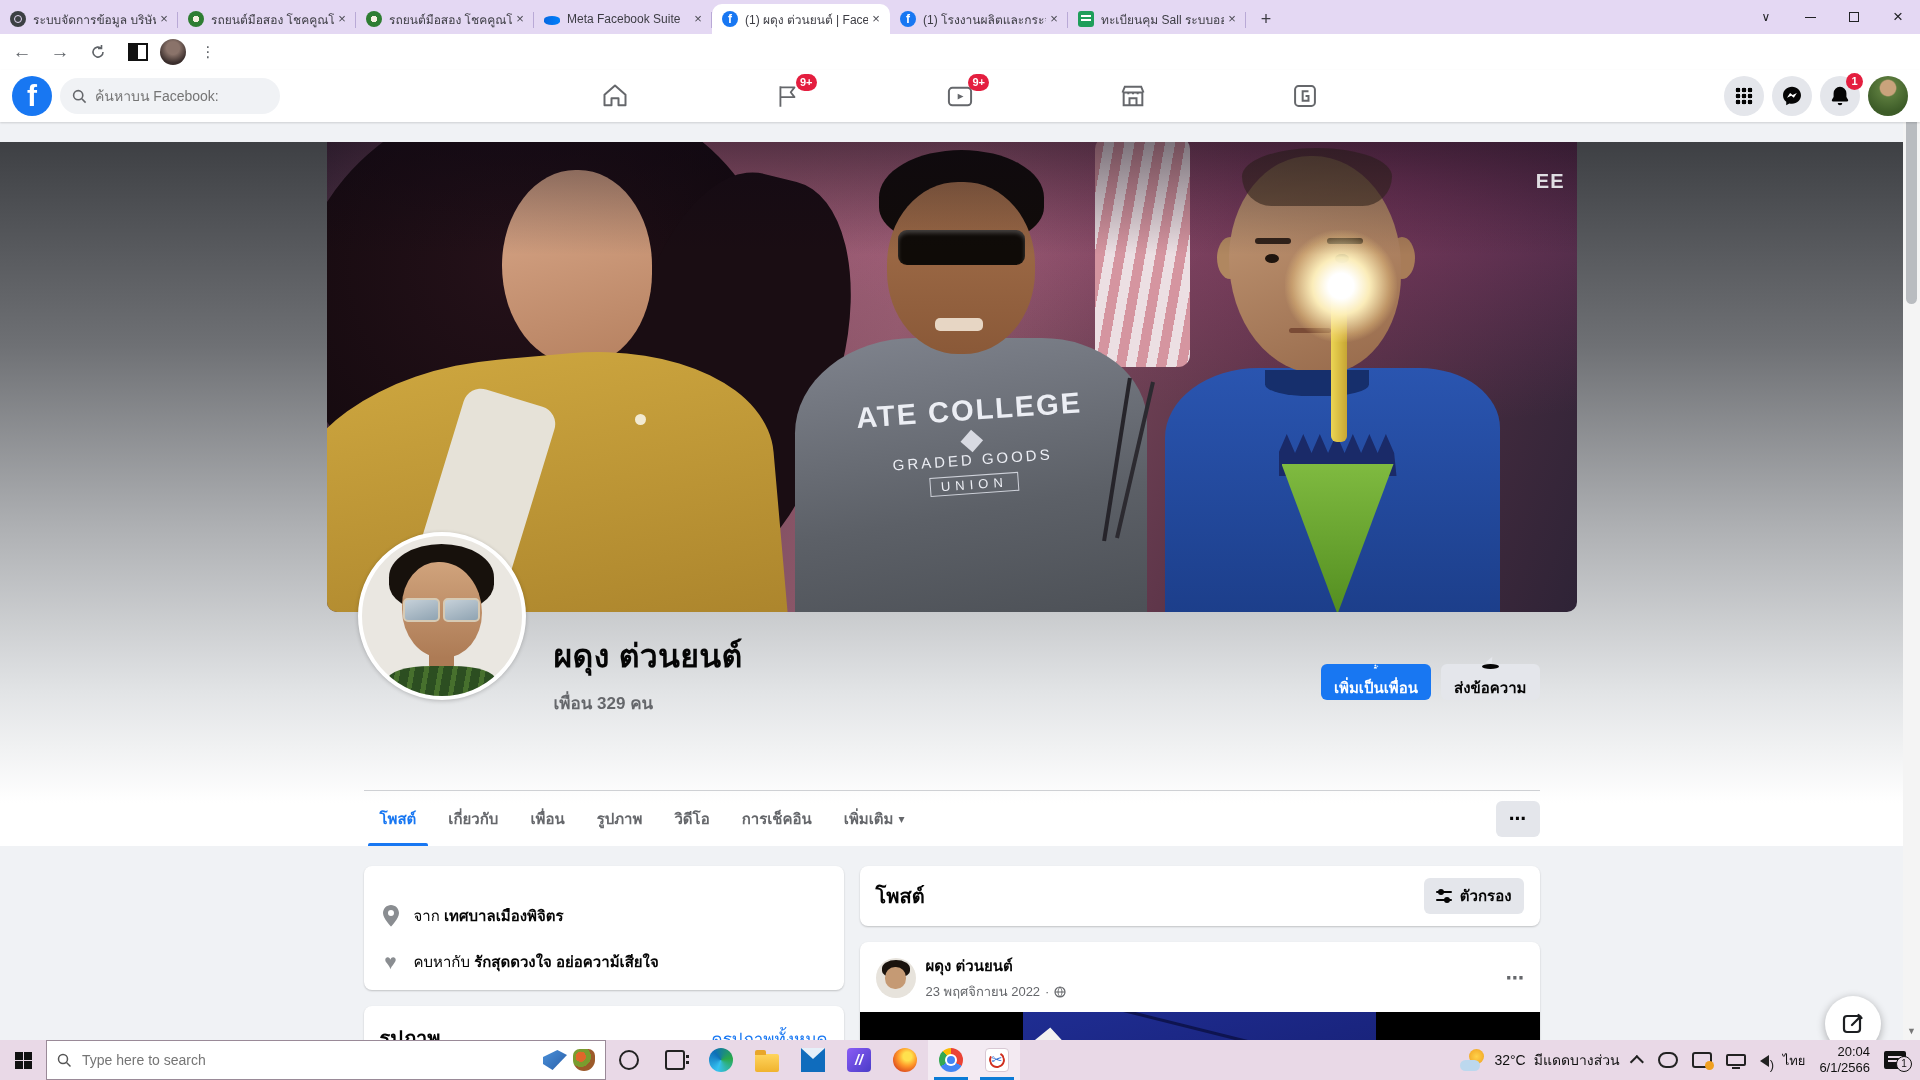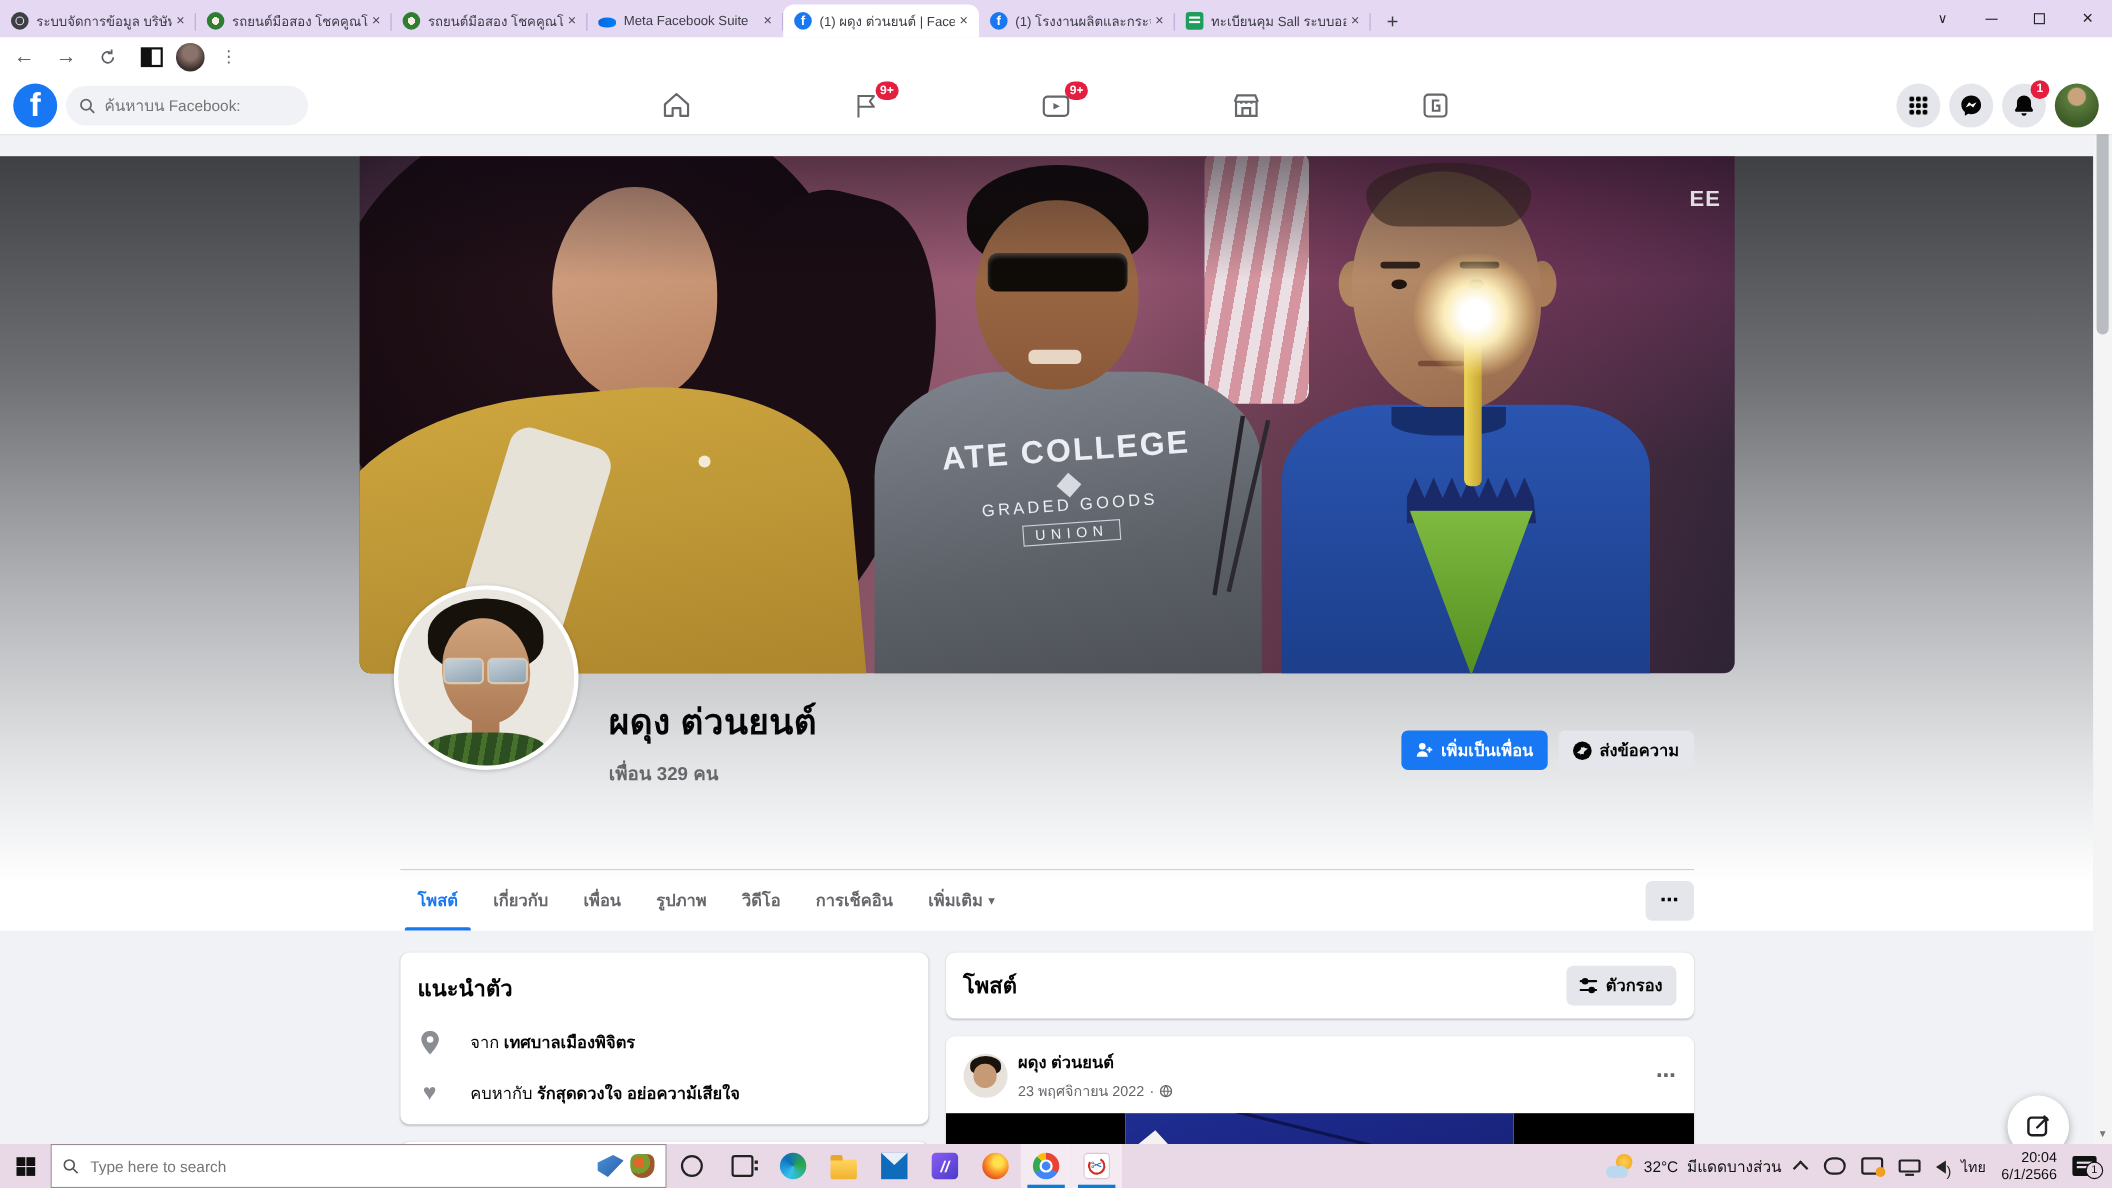--- a/index.html
+++ b/index.html
@@ -120,21 +120,21 @@
   .pf-hair { left:17%; top:5%; width:66%; height:42%; background:#17110c; border-radius:50% 50% 40% 40%; }
   .pf-face { left:25%; top:16%; width:50%; height:60%; background:linear-gradient(#d0a37c,#ad7b55); border-radius:46% 54% 48% 52%; }
   .pf-glass { left:26%; top:39%; width:48%; height:15%; display:flex; gap:3px; }
   .pf-lens { flex:1; background:linear-gradient(160deg,#c6d1d9,#8fa3b2); border:2px solid #d6cab4; border-radius:5px; }
   .pf-neck { left:42%; top:71%; width:16%; height:14%; background:#ad7b55; }
   .pf-shirt { left:16%; bottom:-3%; width:68%; height:22%; background:repeating-linear-gradient(100deg,#2c4e21 0 9px,#47702d 9px 14px); border-radius:40% 40% 0 0; }
   .nameblk { position:absolute; left:190px; top:18px; }
   .pname { font-size:32px; font-weight:bold; color:#050505; letter-spacing:.3px; }
   .pfriends { margin-top:8px; font-size:17px; font-weight:bold; color:#65676b; }
   .actions { position:absolute; right:0; top:52px; display:flex; gap:10px; }
-  .btn { height:36px; border-radius:6px; display:flex; align-items:center; gap:7px; padding:0 13px; font-size:15px; font-weight:bold; }
+  .btn { height:36px; border-radius:6px; display:flex; align-items:center; gap:7px; padding:0 13px; font-size:15px; font-weight:bold;flex-direction:column; }
   .btn-primary { background:#1877f2; color:#fff; }
   .btn-gray { background:#e4e6eb; color:#050505; }
   .msgr-glyph { width:17px; height:17px; border-radius:50%; background:#050505; position:relative; }
   .msgr-glyph::before { content:""; position:absolute; left:4px; top:5px; border-left:5px solid transparent; border-right:4px solid transparent; border-bottom:5px solid #e4e6eb; transform:rotate(-40deg); }
   .msgr-glyph::after { content:""; position:absolute; right:4px; bottom:5px; border-left:4px solid transparent; border-right:5px solid transparent; border-top:5px solid #e4e6eb; transform:rotate(-40deg); }
   .navrow-wrap { border-top:1px solid #ced0d4; width:1176px; margin:0 auto; }
   .navrow { display:flex; align-items:center; height:55px; }
   .ptab { height:55px; display:flex; align-items:center; padding:0 16px; font-size:15px; font-weight:bold; color:#65676b; position:relative; }
   .ptab.active { color:#1877f2; }
   .ptab.active::after { content:""; position:absolute; left:4px; right:4px; bottom:0; height:3px; background:#1877f2; border-radius:2px 2px 0 0; }
@@ -143,21 +143,21 @@
   .moredots::before { content:"⋯"; font-weight:bold; }
 
   
   .grey { background:#f0f2f5; padding-top:20px; min-height:400px; }
   .cols { width:1176px; margin:0 auto; display:flex; gap:16px; align-items:flex-start; }
   .lcol { width:480px; flex:none; }
   .rcol { flex:1; }
   .card { background:#fff; border-radius:8px; box-shadow:0 1px 2px rgba(0,0,0,.2); }
   .intro { padding:16px; }
   .cardtitle { font-size:20px; font-weight:bold; color:#050505; }
-  .irow { display:flex; align-items:center; gap:26px; margin-top:22px; font-size:15px; color:#050505; }
+  .irow { display:flex; align-items:center; gap:12px; margin-top:22px; font-size:15px; color:#050505; }
   .irow b { font-weight:bold; }
   .iico { width:22px; height:22px; color:#8a8d91; flex:none; display:flex; align-items:center; justify-content:center; }
   .heart { font-size:21px; color:#8a8d91; }
   .heart::before { content:"♥"; }
   .photoscard { margin-top:16px; padding:16px 16px 16px; }
   .phead { display:flex; align-items:center; justify-content:space-between; }
   .seeall { font-size:17px; color:#1877f2; }
 
   .filtercard { padding:12px 16px; display:flex; align-items:center; justify-content:space-between; }
   .filterbtn { display:flex; align-items:center; gap:8px; background:#e4e6eb; border-radius:6px; height:36px; padding:0 12px; font-size:15px; font-weight:bold; color:#050505; }
@@ -459,21 +459,20 @@
           <div class="ptab more">เพิ่มเติม</div>
           <div class="moredots"></div>
         </div>
       </div>
     </div>
 
     <div class="grey">
       <div class="cols">
         <div class="lcol">
           <div class="card intro">
-            <div class="cardtitle">แนะนำตัว</div>
             <div class="irow">
               <span class="iico">
                 <svg width="18" height="22" viewBox="0 0 18 22">
                     <path d="M9 0C4.6 0 1 3.6 1 8c0 5.5 8 13.5 8 13.5S17 13.5 17 8c0-4.4-3.6-8-8-8zm0 11a3 3 0 1 1 0-6 3 3 0 0 1 0 6z" fill="#8a8d91"></path>
                   </svg>
               </span>
               <span><span>จาก</span> <b>เทศบาลเมืองพิจิตร</b></span>
             </div>
             <div class="irow">
               <span class="iico heart"></span>

